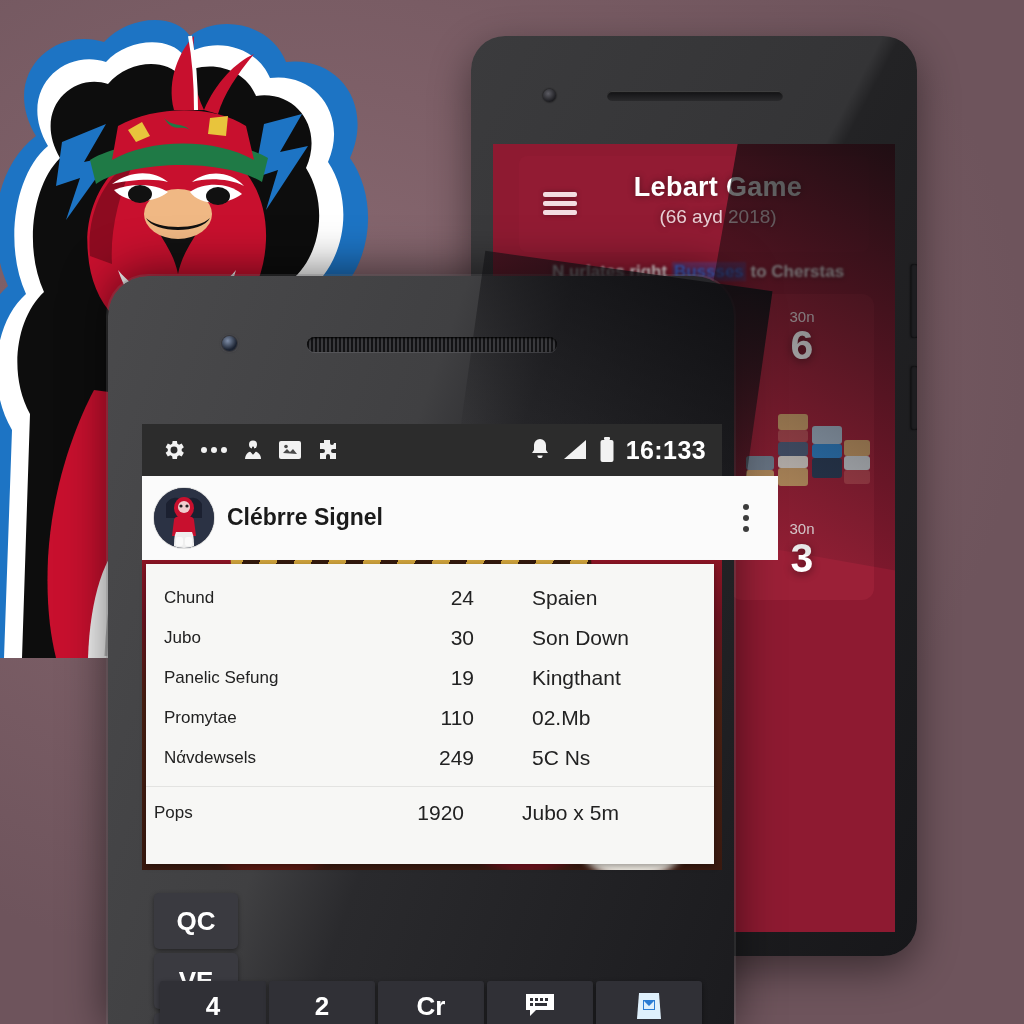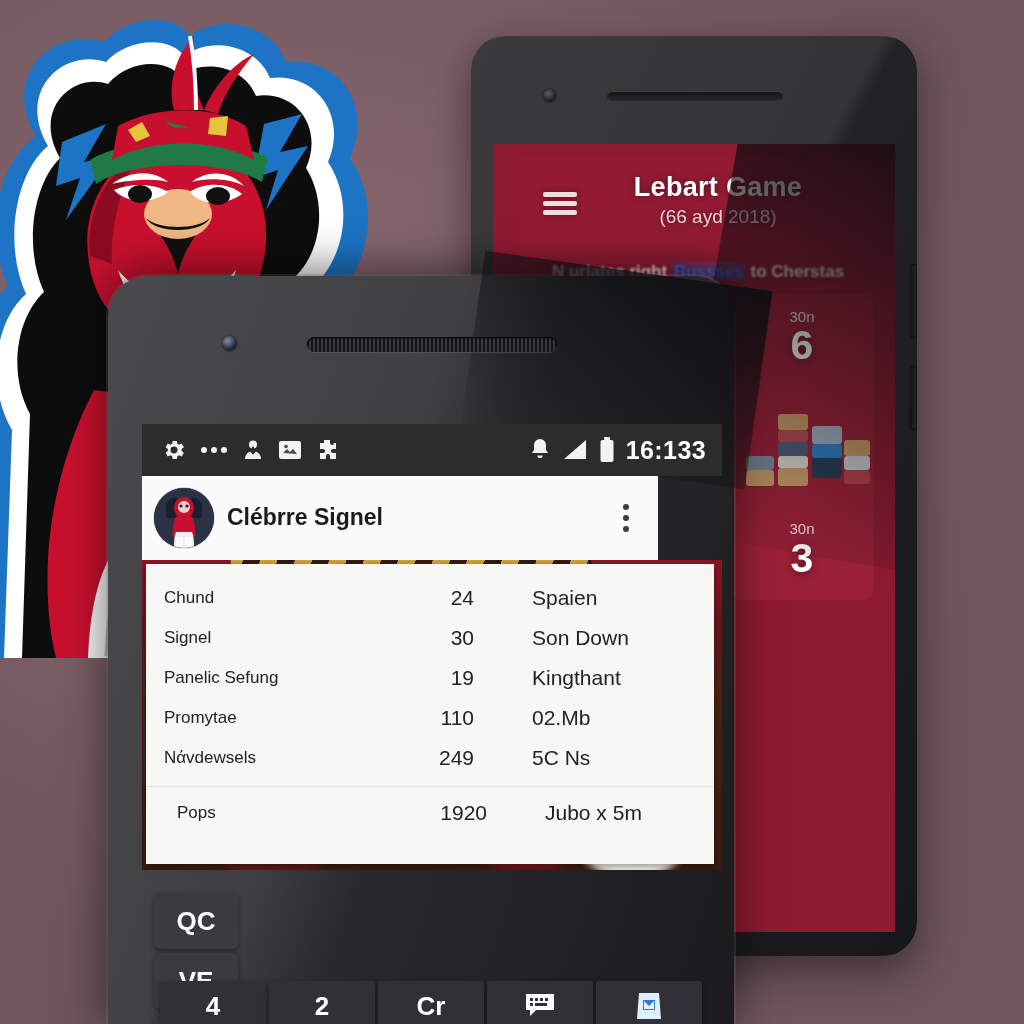--- a/index.html
+++ b/index.html
@@ -80,21 +80,21 @@
 
   
   .statusbar{position:absolute;left:142px;top:424px;width:580px;height:52px;background:#2c2c2c;
     display:flex;align-items:center;z-index:8;}
   .sb-left{display:flex;align-items:center;gap:13px;padding-left:19px;}
   .sb-right{margin-left:auto;display:flex;align-items:center;gap:11px;padding-right:16px;}
   .sb-clock{color:#fff;font-size:25px;font-weight:bold;letter-spacing:.4px;}
   .ico{fill:#f2f2f2;display:block;}
 
   
-  .profile{position:absolute;left:142px;top:476px;width:516px;height:84px;background:#fbfbfb;
+  .profile{position:absolute;left:142px;top:476px;width:636px;height:84px;background:#fbfbfb;
     display:flex;align-items:center;z-index:8;}
   .avatar{width:60px;height:60px;border-radius:50%;margin-left:12px;flex:0 0 auto;overflow:hidden;
     background:#2f3340;box-shadow:0 0 0 1px rgba(0,0,0,.12);}
   .avatar svg{display:block;width:100%;height:100%;}
   .ptext{margin-left:13px;flex:1 1 auto;min-width:0;}
   .pname{color:#1b1b1b;font-size:23px;font-weight:bold;line-height:1.12;}
   .pmeta{color:#7b7b7b;font-size:17px;line-height:1.25;white-space:nowrap;overflow:hidden;}
   .kebab{width:44px;flex:0 0 auto;display:flex;flex-direction:column;align-items:center;gap:5px;
     margin-right:10px;}
   .kebab i{width:6px;height:6px;border-radius:50%;background:#3c3c3c;display:block;}
@@ -110,21 +110,21 @@
 
   
   .card{position:absolute;left:146px;top:564px;width:568px;height:300px;background:#f7f7f5;
     z-index:9;box-shadow:0 2px 6px rgba(0,0,0,.35);}
   .row{display:flex;align-items:center;height:40px;padding:0 0 0 18px;}
   .c1{width:210px;color:#222;font-size:17px;}
   .c2{width:100px;color:#222;font-size:21px;text-align:right;}
   .c3{flex:1;color:#222;font-size:21px;padding-left:58px;}
   .rows-top{padding-top:14px;}
   .divider{height:1px;background:#e3e3e1;margin:8px 0 0 0;}
-  .row-total{height:52px;display:flex;align-items:center;padding-left:31px;}
+  .row-total{height:52px;display:flex;align-items:center;padding-left:8px;}
 
   
   .btnrow{position:absolute;z-index:10;display:flex;}
   .btn{height:56px;border-radius:5px;display:flex;align-items:center;justify-content:center;
     color:#fff;font-size:26px;font-weight:bold;background:#3a3a40;
     box-shadow:0 2px 5px rgba(0,0,0,.45);}
   .btn.light{background:#55555d;}
   .btn.blue{background:#2b7cd3;}
   .btn svg{fill:#fff;}
   .row1{left:154px;top:893px;gap:4px;flex-direction:column;}
@@ -350,21 +350,21 @@
   </div>
 
   <div class="card">
     <div class="rows-top">
       <div class="row">
         <span class="c1">Chund</span>
         <span class="c2">24</span>
         <span class="c3">Spaien</span>
       </div>
       <div class="row">
-        <span class="c1">Signel</span>
+        <span class="c1">Jubo</span>
         <span class="c2">30</span>
         <span class="c3">Son Down</span>
       </div>
       <div class="row">
         <span class="c1">Panelic Sefung</span>
         <span class="c2">19</span>
         <span class="c3">Kingthant</span>
       </div>
       <div class="row">
         <span class="c1">Promytae</span>

